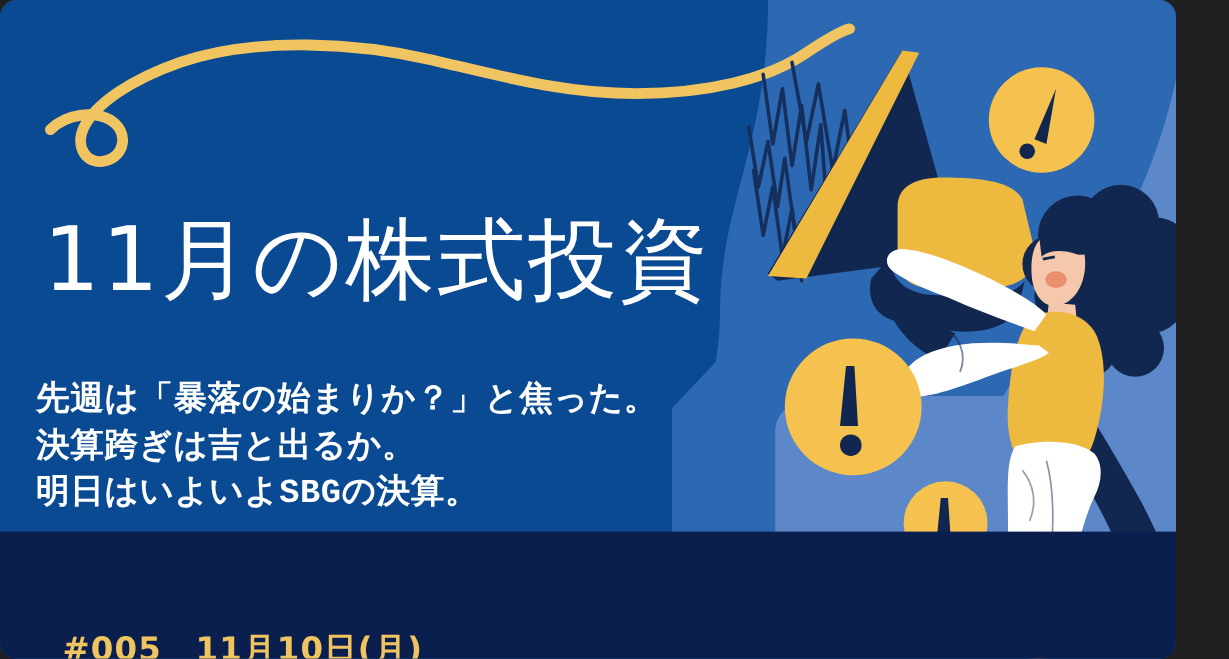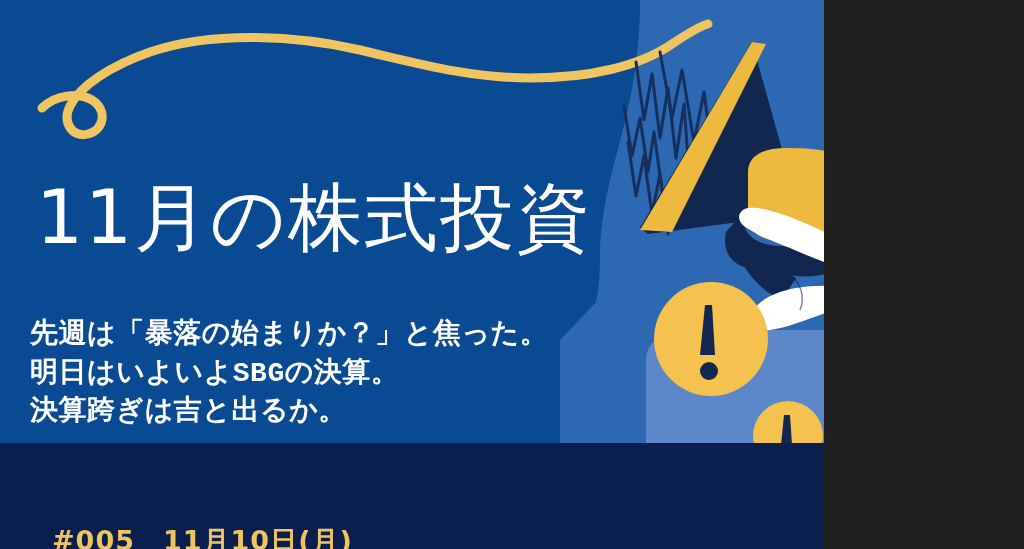--- a/index.html
+++ b/index.html
@@ -1,22 +1,23 @@
 <!DOCTYPE html>
 <html><head>
 <meta charset="utf-8">
 <style>
   html,body{margin:0;padding:0;background:#202020;}
   *{box-sizing:border-box;}
   #banner{
     position:relative;
-    width:824px;height:549px;
+    width:980px;height:549px;
     overflow:hidden;
     background:#0a4a92;
     font-family:"Liberation Sans","DejaVu Sans",sans-serif;
+    border-radius:14px;
     -webkit-font-smoothing:antialiased;
   }
   #art{position:absolute;inset:0;width:1024px;height:549px;display:block;}
   
   .text-layer{position:absolute;inset:0;pointer-events:none;}
   .text-layer > *{pointer-events:auto;}
   #title{
     position:absolute;left:36px;top:180px;
     font-size:74px;line-height:1.0;
     color:#ffffff;
@@ -210,21 +211,21 @@
   </svg>
 
   <div id="footer-bar"></div>
 
   <div class="text-layer">
 
     <div id="title">11月の株式投資</div>
 
     <div id="subtitle">
       <div>先週は「暴落の始まりか？」と焦った。</div>
+      <div>決算跨ぎは吉と出るか。</div>
       <div>明日はいよいよSBGの決算。</div>
-      <div>決算跨ぎは吉と出るか。</div>
     </div>
 
     <div id="footer-text">#005　11月10日(月)</div>
 
   </div>
 
 </div>
 
 </body></html>

